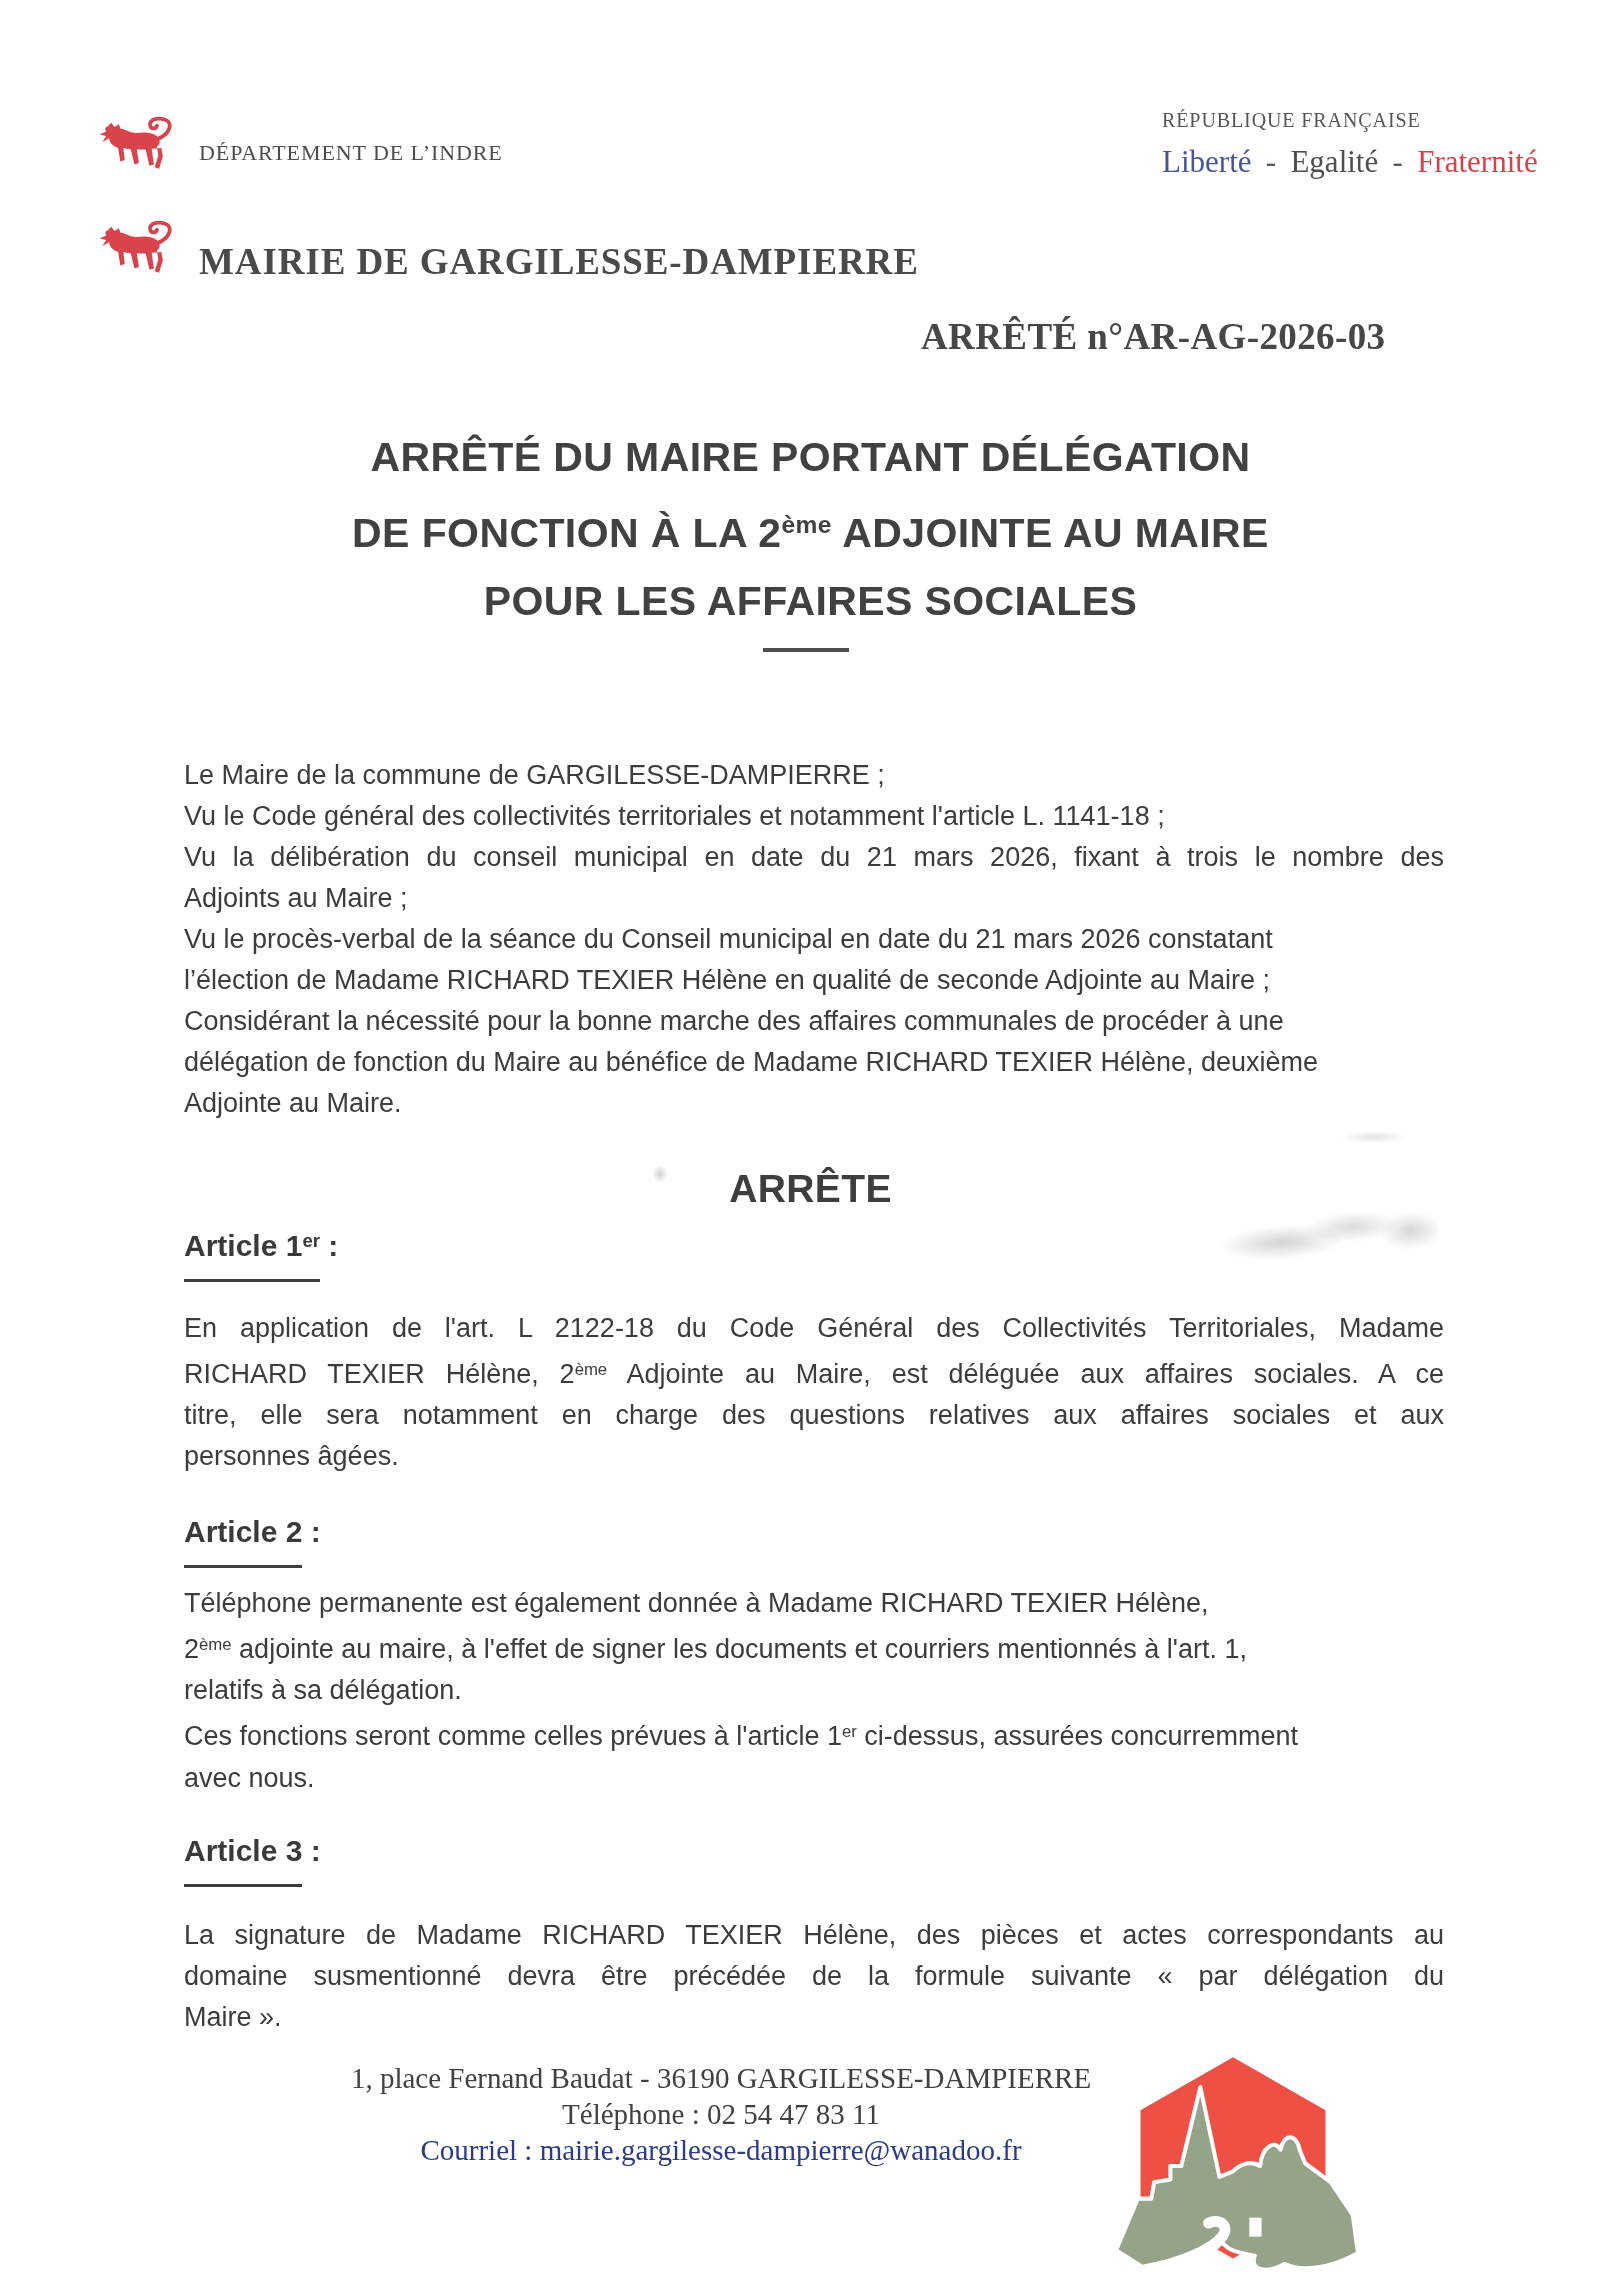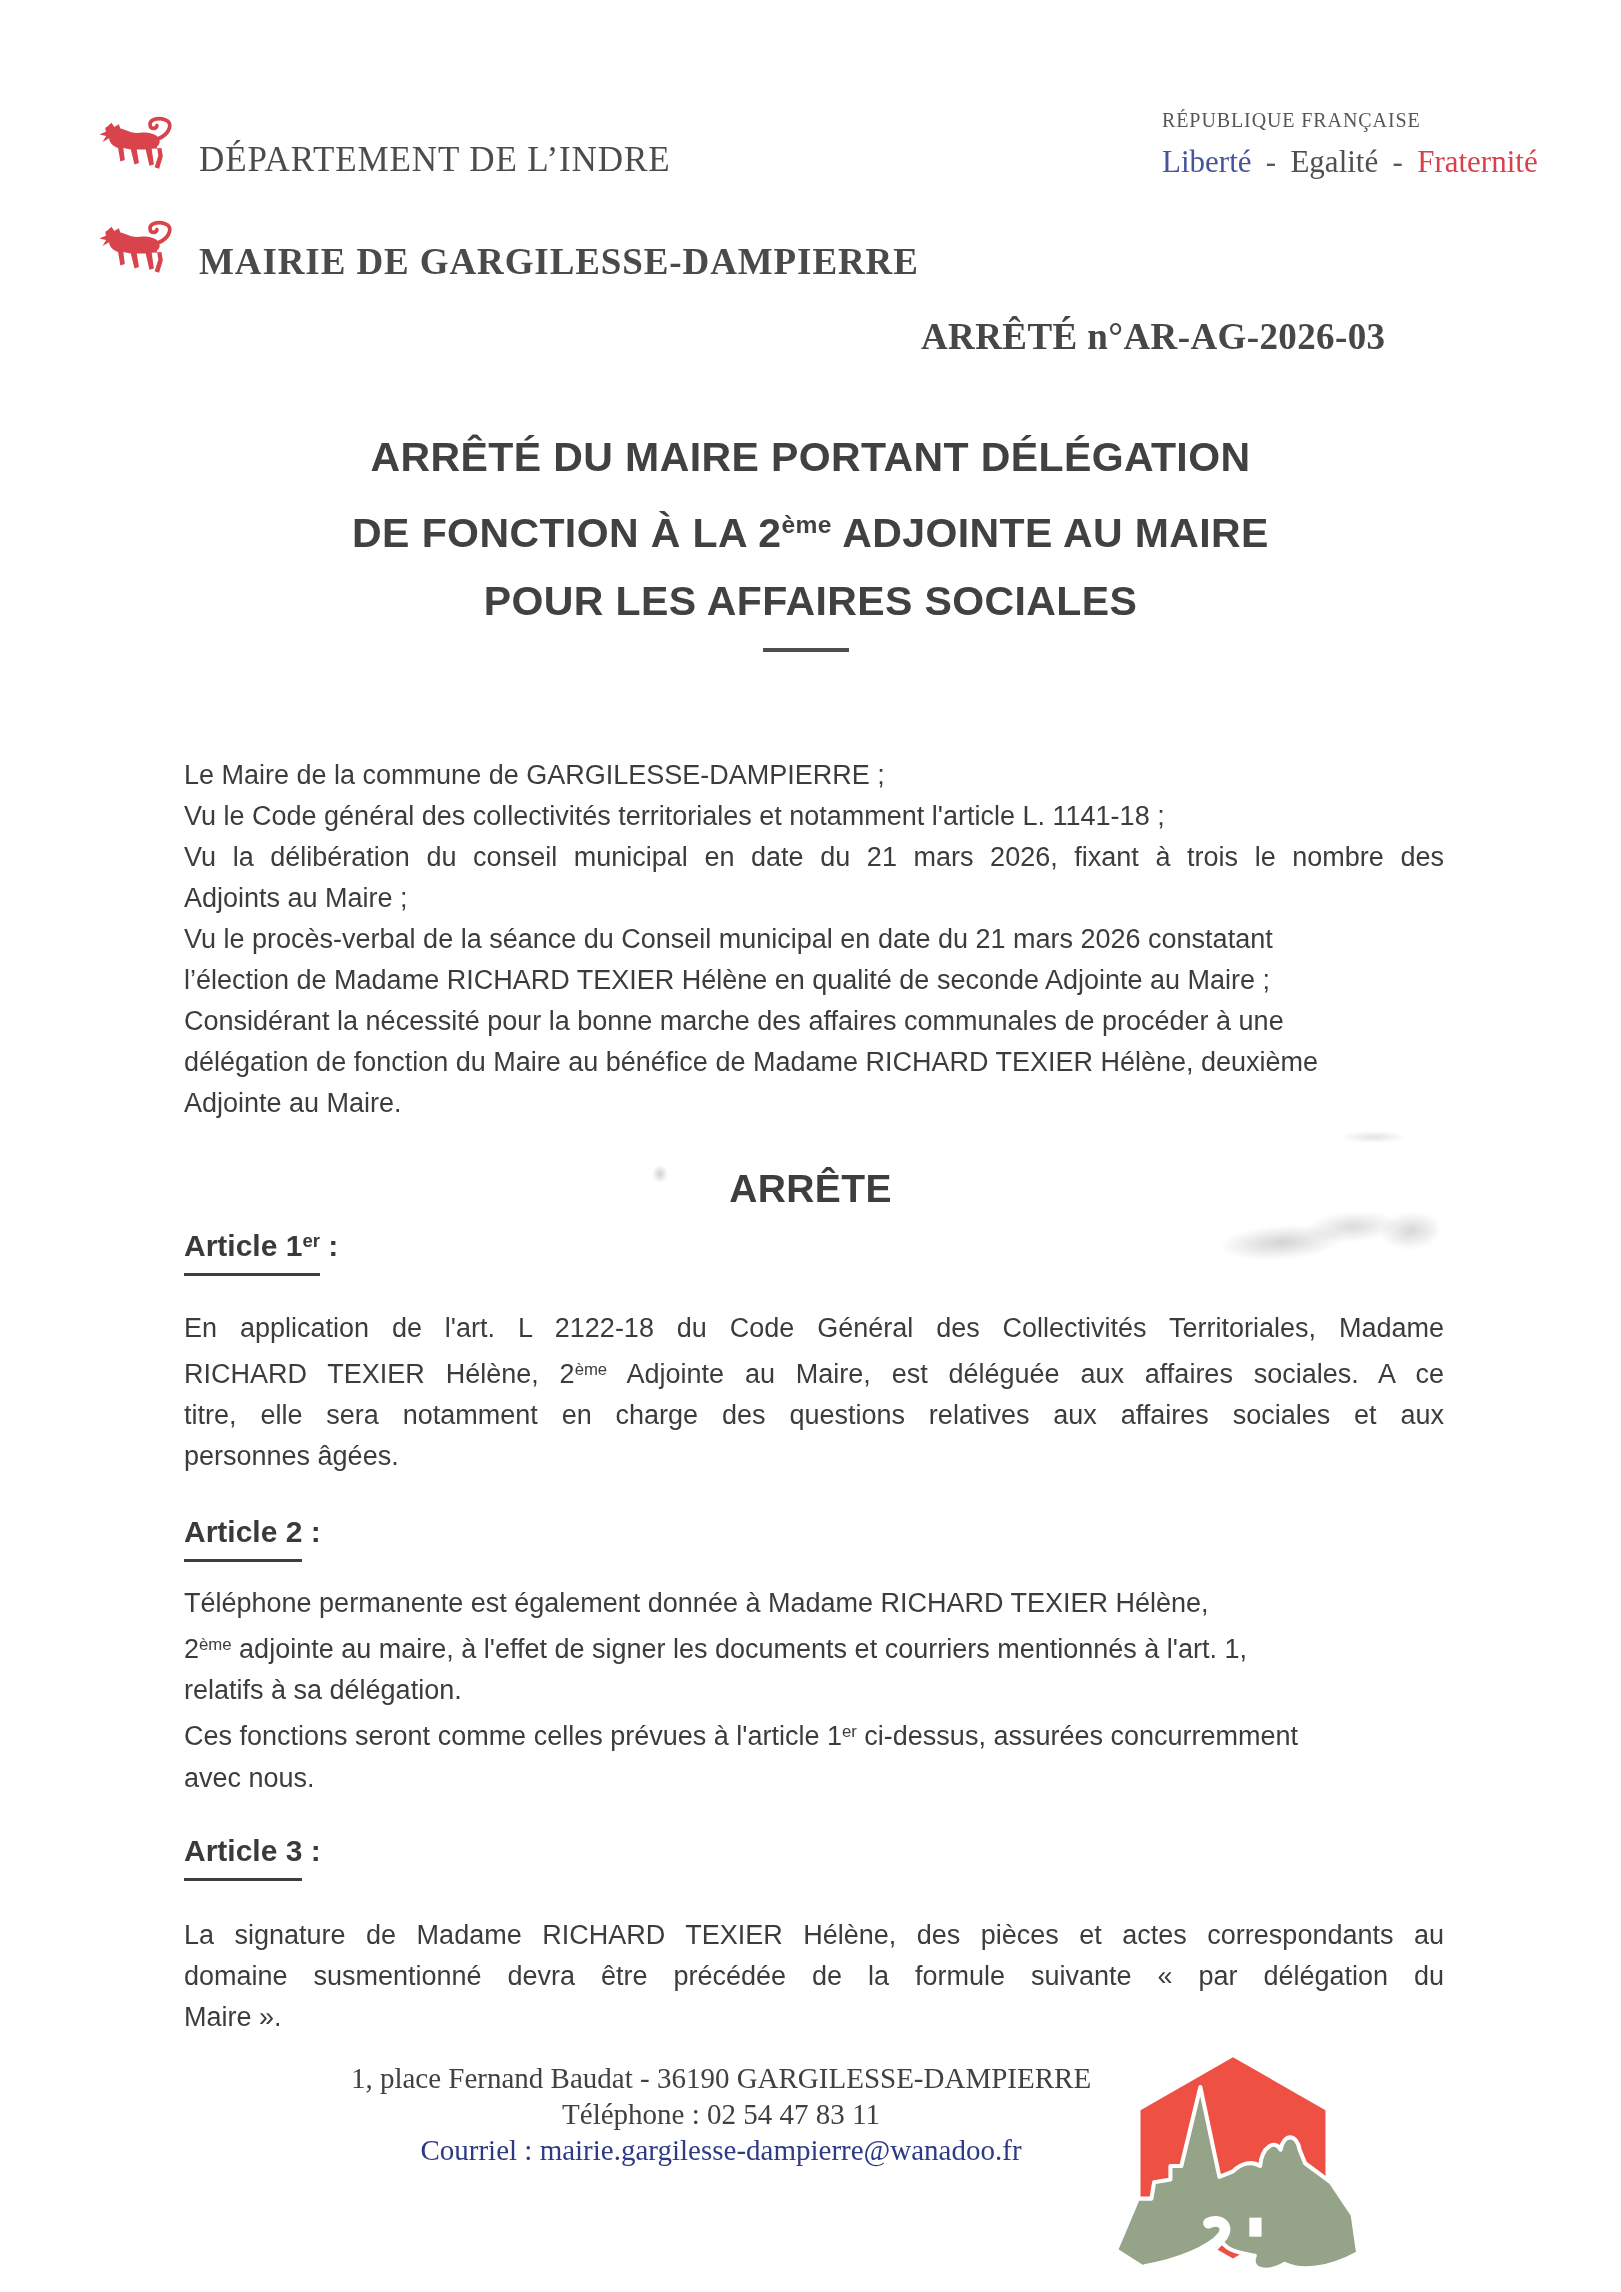--- a/index.html
+++ b/index.html
@@ -11,21 +11,21 @@
     font-family:"Liberation Sans", sans-serif;
     color:var(--body-text,#3a3a3a);
   }
   
   .lion{position:absolute;left:95px;width:82px;height:68px;}
   .lion1{top:111px;}
   .lion2{top:215px;}
   .dept{
     position:absolute;left:199px;top:140px;
     font-family:"Liberation Serif", serif;
-    font-size:35px;color:var(--header-text,#4c4c4c);
+    font-size:22px;color:var(--header-text,#4c4c4c);
     letter-spacing:0.9px;white-space:nowrap;
   }
   .mairie{
     position:absolute;left:199px;top:240px;
     font-family:"Liberation Serif", serif;
     font-weight:bold;font-size:37px;color:#4a4a4a;
     letter-spacing:0.9px;white-space:nowrap;
   }
   .rep-block{position:absolute;left:1162px;top:109px;}
   .rep{
@@ -75,21 +75,21 @@
     text-align:center;font-weight:bold;font-size:39px;color:#3e3e3e;
     letter-spacing:0.4px;
   }
   .art-head{
     position:absolute;left:184px;
     font-weight:bold;font-size:30px;color:#3a3a3a;white-space:nowrap;
   }
   .art-underline{
     display:inline-block;
     border-bottom:3.6px solid #3e3e3e;
-    padding-bottom:10px;
+    padding-bottom:16px;
   }
   
   .footer-text{
     position:absolute;left:179px;top:2060px;width:1084px;
     text-align:center;font-family:"Liberation Serif", serif;
     color:#414141;
   }
   .f-address{font-size:29px;line-height:36px;}
   .f-phone{font-size:29px;line-height:36px;}
   .f-email{font-size:29px;line-height:36px;color:var(--courriel-blue,#2d3a85);}

